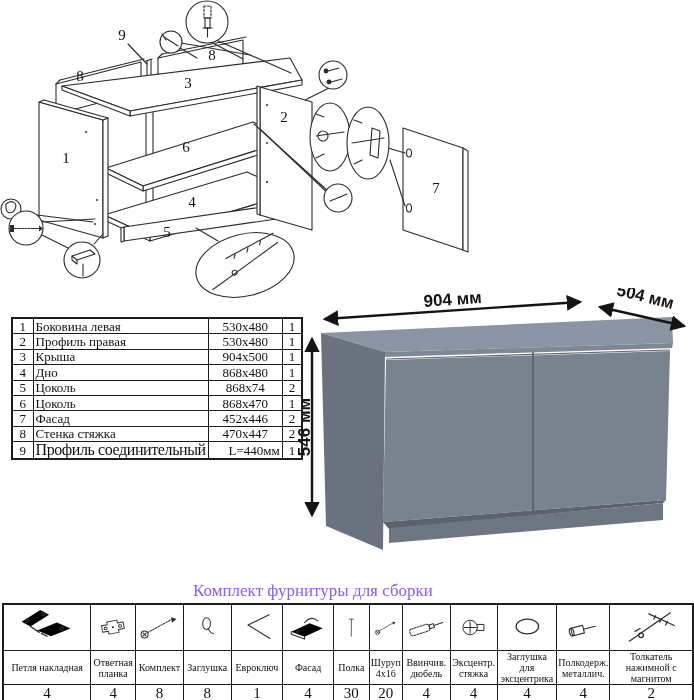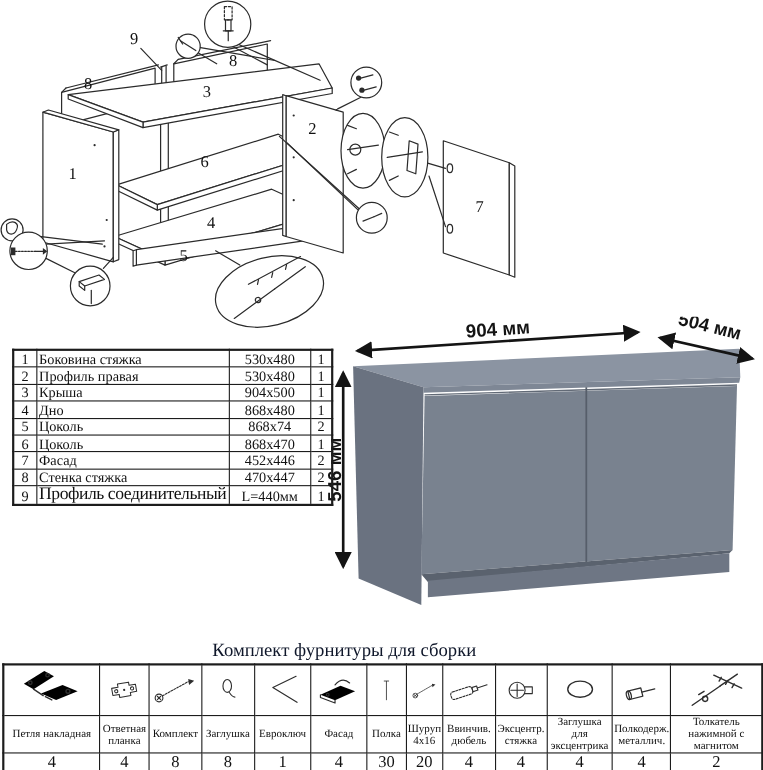--- a/index.html
+++ b/index.html
@@ -20,25 +20,25 @@
   #cab .dim{font:bold 17px "Liberation Sans",sans-serif;fill:#141414;text-anchor:middle;stroke:none;}
   #cab .arr{stroke:#141414;stroke-width:2.4;fill:none;}
 
   
   .parts{position:absolute;left:11px;top:317px;border-collapse:collapse;table-layout:fixed;
          border:2px solid #1c1c1c;}
   .parts td{border:1px solid #1c1c1c;height:14.4px;padding:0 2px;line-height:1;
             overflow:hidden;white-space:nowrap;font-size:13px;}
   .parts td.c{text-align:center;}
   .parts td.cond{font-size:16px;letter-spacing:-0.4px;}
-  .parts td.szl{text-align:center;}
+  .parts td.szl{text-align:right;}
 
   
   .hwtitle{position:absolute;left:0;top:581px;width:626px;text-align:center;
-           font-size:17px;color:#0f172a;}
+           font-size:17px;color:#8b5cf6;}
   .hw{position:absolute;left:2px;top:603px;border-collapse:collapse;table-layout:fixed;
       border:2px solid #1c1c1c;}
   .hw td{border:1px solid #1c1c1c;padding:0;text-align:center;vertical-align:middle;}
   .hw .icon-row td{height:45px;}
   .hw .label-row td{height:26px;font-size:10px;line-height:1.1;padding:0 1px;}
   .hw .qty-row td{height:16px;font-size:15px;}
   .hwicon{width:100%;height:43px;display:block;}
   .hwicon path,.hwicon line,.hwicon circle,.hwicon rect,.hwicon ellipse{
       stroke:#2e2e2e;fill:none;stroke-width:1.3;stroke-linecap:round;stroke-linejoin:round;}
   .hwicon .fl{fill:#2e2e2e;stroke:none;}
@@ -250,21 +250,21 @@
   <table class="parts">
     <colgroup>
         <col style="width:21px">
         <col style="width:151px">
         <col style="width:74px">
         <col style="width:20px">
       </colgroup>
     <tbody>
       <tr>
         <td class="c">1</td>
-        <td>Боковина стяжка</td>
+        <td>Боковина левая</td>
         <td class="c">530x480</td>
         <td class="c">1</td>
       </tr>
       <tr>
         <td class="c">2</td>
         <td>Профиль правая</td>
         <td class="c">530x480</td>
         <td class="c">1</td>
       </tr>
       <tr>

